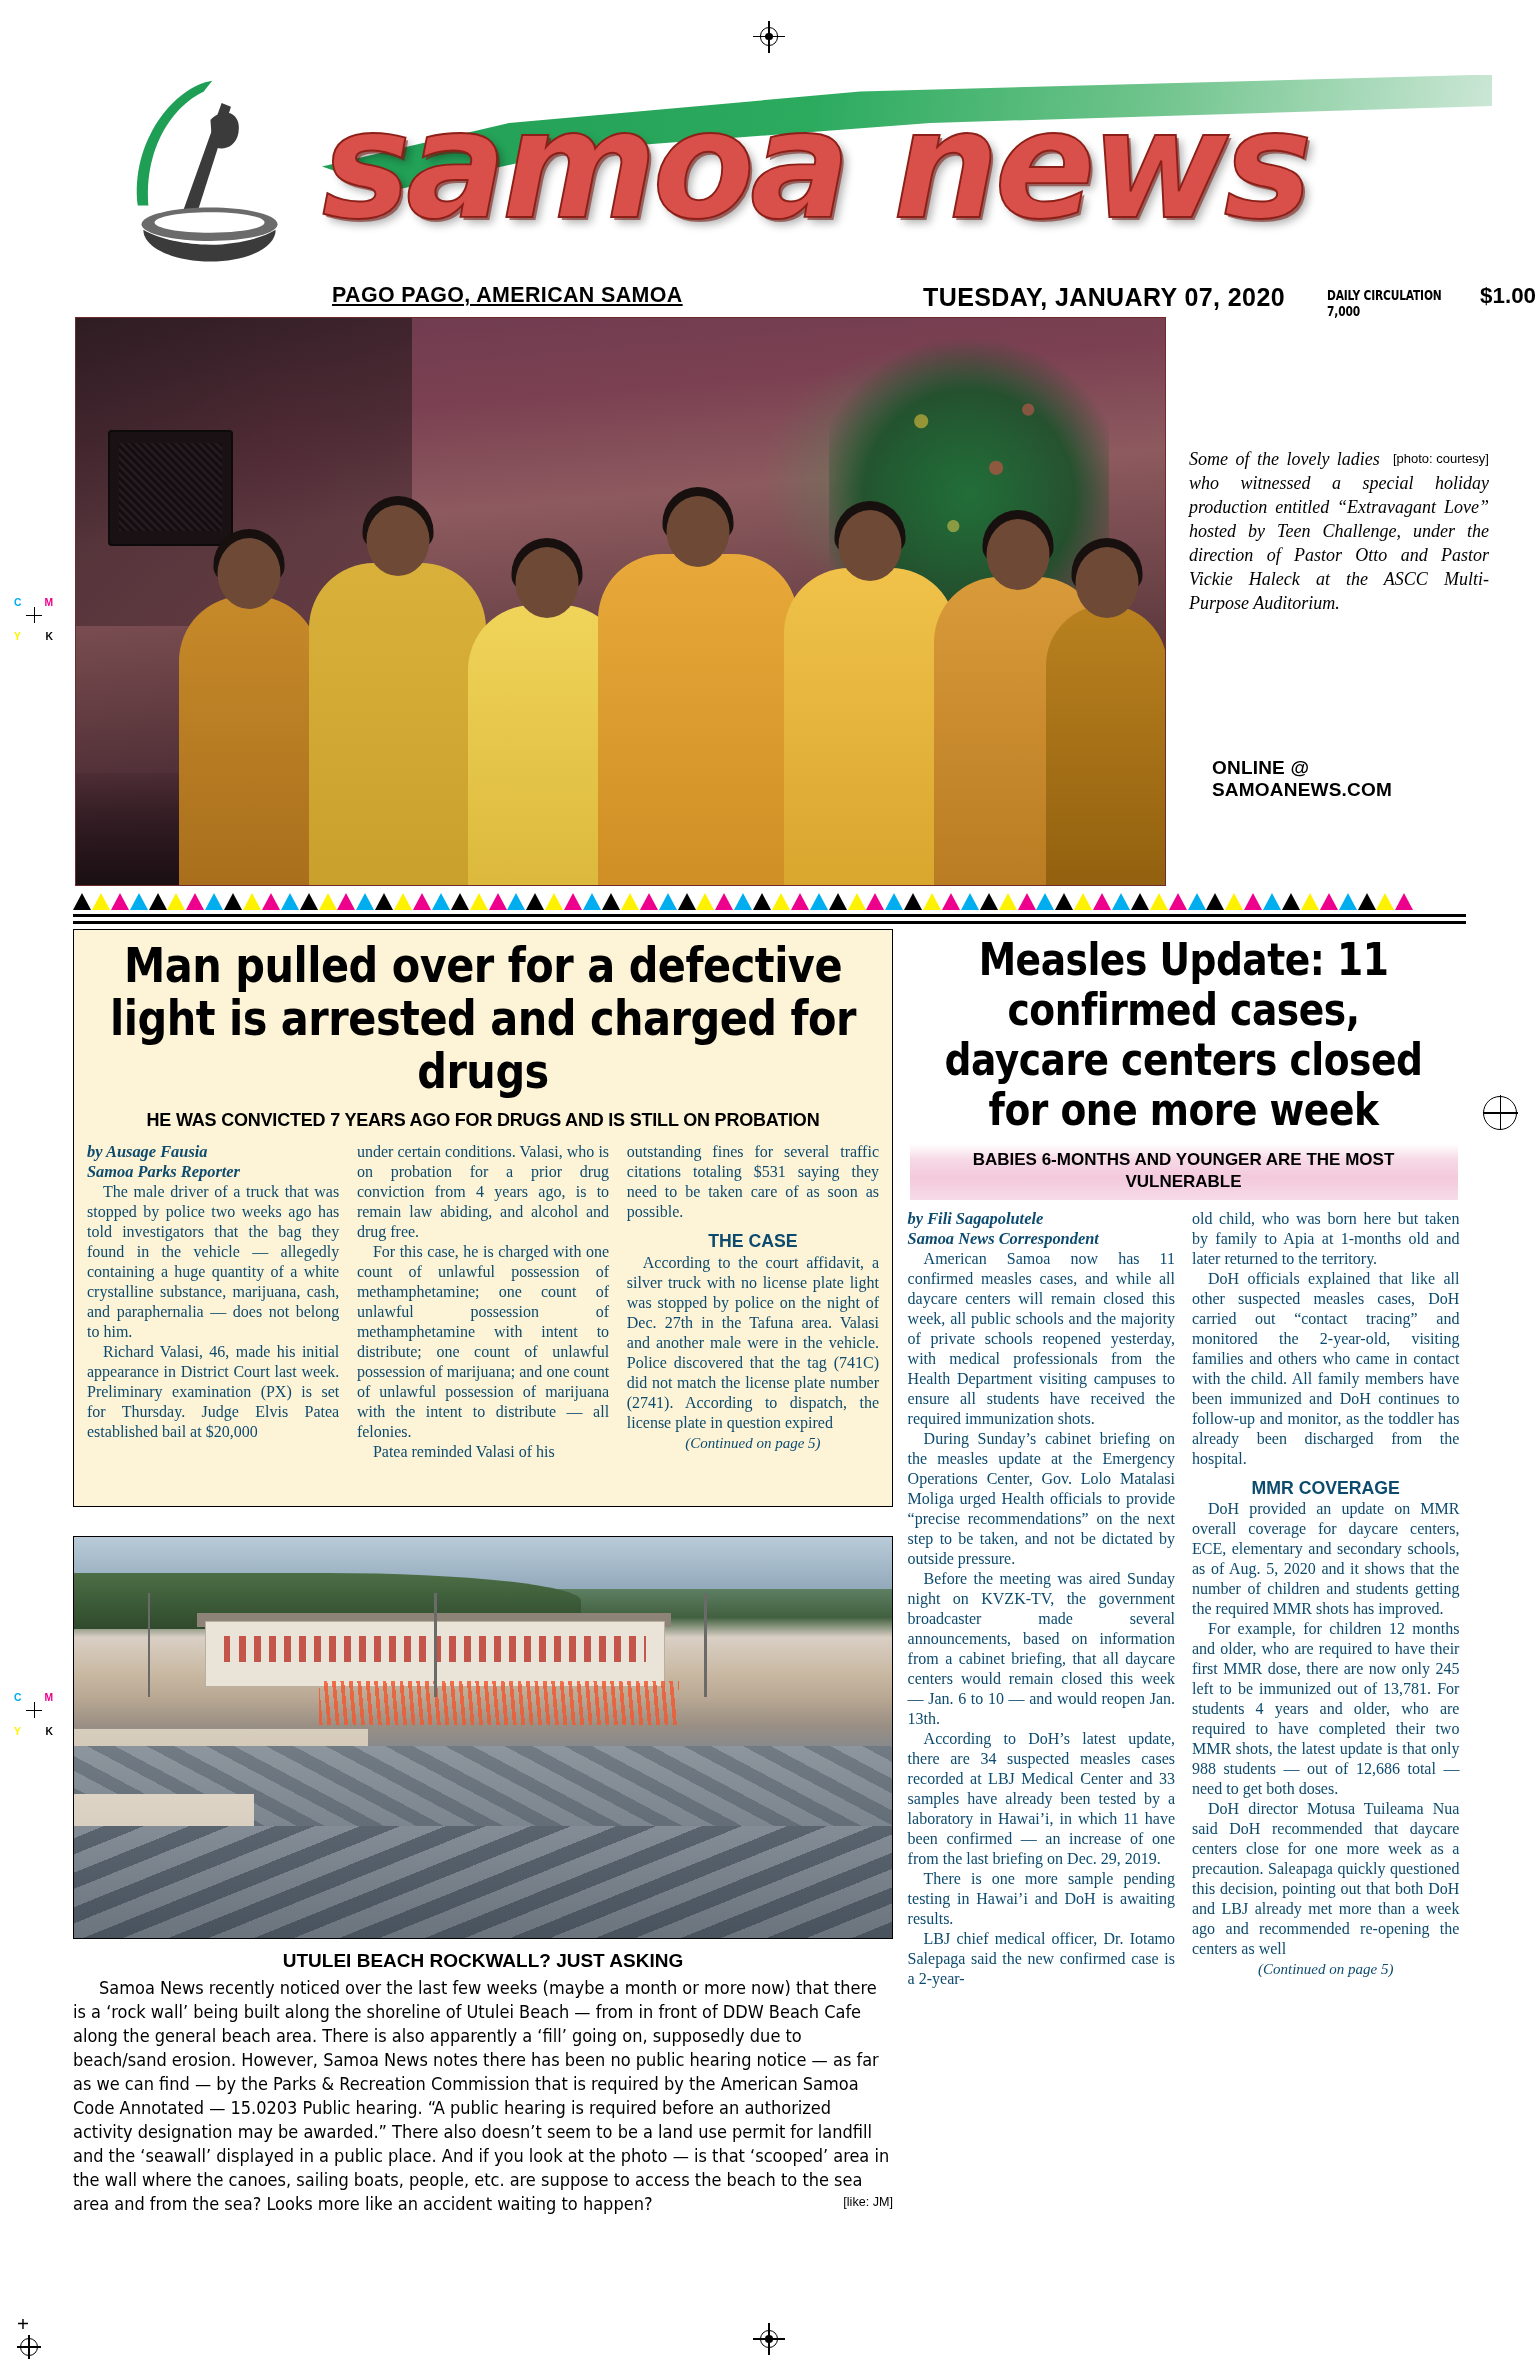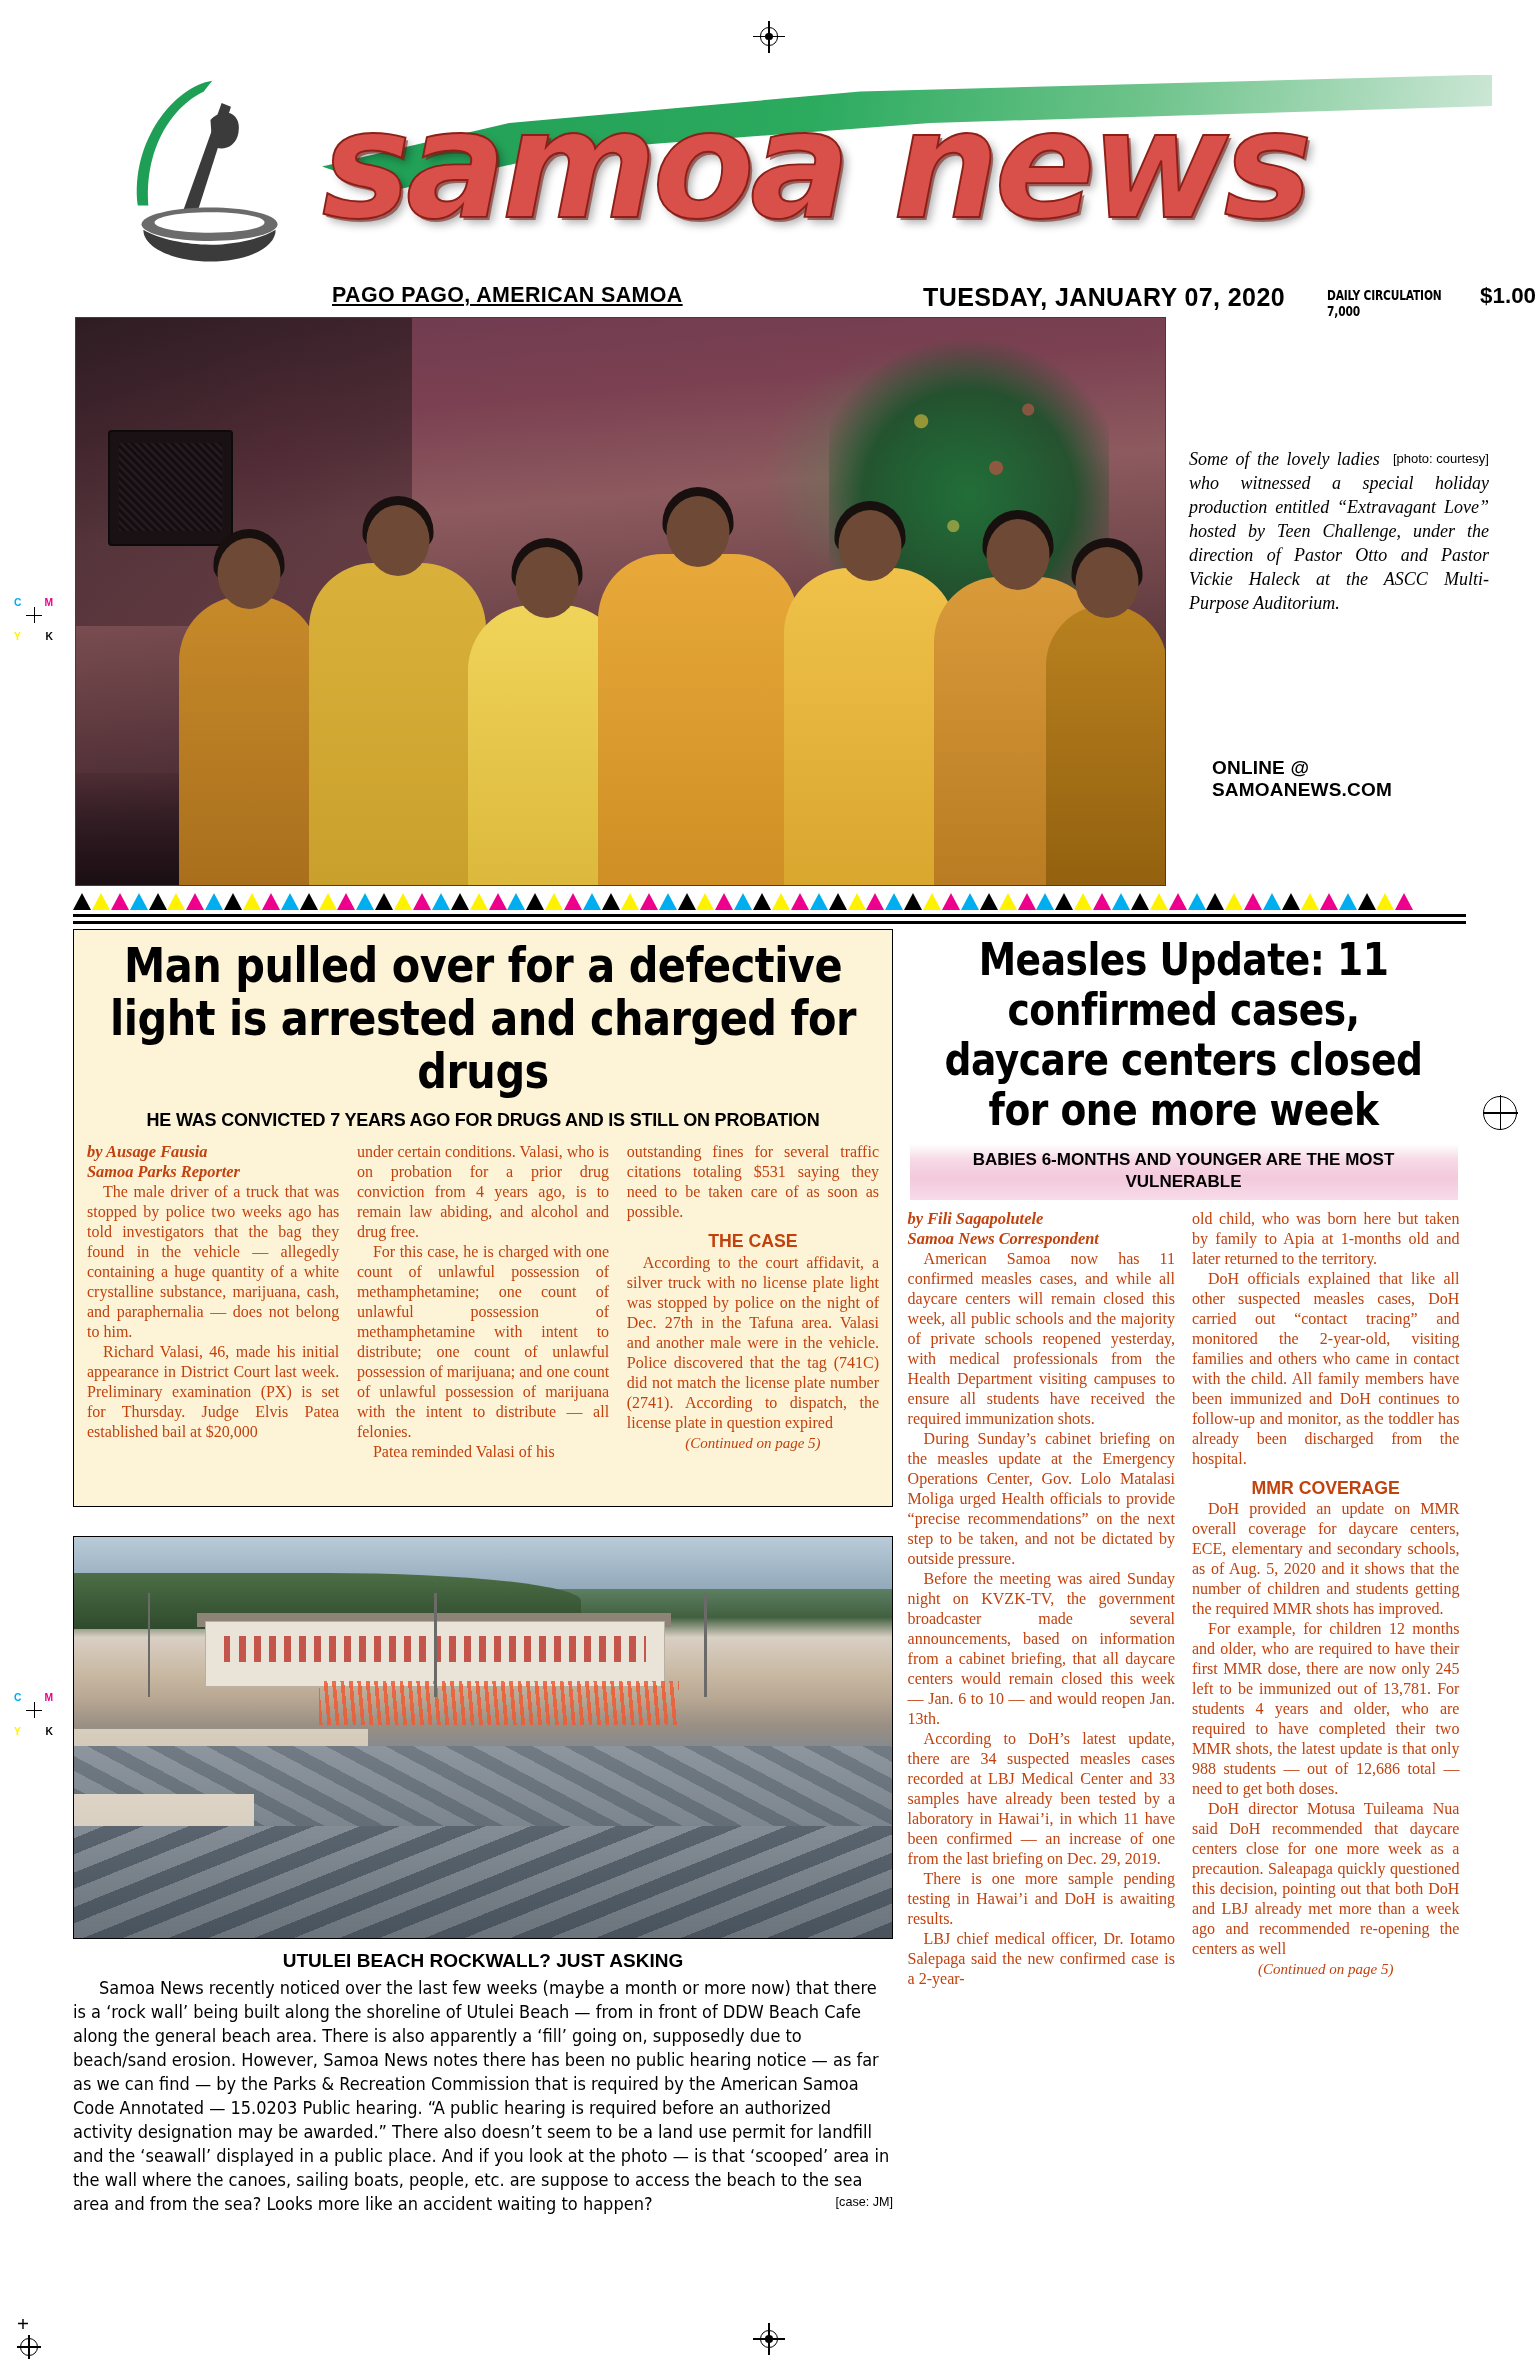--- a/index.html
+++ b/index.html
@@ -121,21 +121,21 @@
 
   
   .story-left{position:absolute;left:73px;top:929px;width:820px;height:578px;background:#FDF4D8;border:1.9px solid #000;box-sizing:border-box;}
   .hl-left{font-family:"DejaVu Sans Condensed","Liberation Sans",sans-serif;font-weight:bold;
       font-size:48px;line-height:53px;text-align:center;letter-spacing:-0.5px;padding:9.3px 11.2px 0;
       transform:scaleX(.96);transform-origin:center top;}
   .sub-left{font-family:"Liberation Sans",sans-serif;font-weight:bold;font-size:18px;text-align:center;margin-top:12px;letter-spacing:-0.2px;}
 
   .cols3{display:flex;gap:17.7px;padding:11.2px 13px 0;}
   .col{flex:1;}
-  .body-txt{font-family:"Liberation Serif",serif;font-size:16px;line-height:20px;text-align:justify;color:#c2410c;}
+  .body-txt{font-family:"Liberation Serif",serif;font-size:16px;line-height:20px;text-align:justify;color:#0c4a6e;}
   .body-txt p{margin:0;text-indent:16px;}
   .byline{font-weight:bold;font-style:italic;font-size:16.4px;line-height:20px;}
   .subhead-c{font-family:"Liberation Sans",sans-serif;font-weight:bold;font-size:17.7px;text-align:center;margin:8.4px 0 1.9px;}
   .contd{font-style:italic;font-size:15px;text-align:center;margin-top:0;font-family:"Liberation Serif",serif;}
 
   .story-right{position:absolute;left:902px;top:929px;width:563px;height:1380px;background:#fff;}
   .hl-right{font-family:"DejaVu Sans Condensed","Liberation Sans",sans-serif;font-weight:bold;
       font-size:44px;line-height:50px;text-align:center;letter-spacing:-0.5px;padding:5.6px 3.7px 0;
       transform:scaleX(.95);transform-origin:center top;}
   .pinkbar{margin:9.3px 7.5px 0;background:linear-gradient(180deg,#ffffff 0%,#f7d9e6 28%,#f3c9dc 60%,#f7dbe9 100%);
@@ -440,17 +440,17 @@
       <div class="b-wall2"></div>
       <div class="b-pole p1"></div>
       <div class="b-pole p2"></div>
       <div class="b-pole p3"></div>
     </div>
   </div>
 
   <div class="beach-cap">
     <div class="hdr">UTULEI BEACH ROCKWALL? JUST ASKING</div>
     <div class="txt"><span class="lead"></span><span>Samoa News recently noticed over the last few weeks (maybe a month or more now) that there is a ‘rock wall’ being built along the shoreline of Utulei Beach — from in front of DDW Beach Cafe along the general beach area. There is also apparently a ‘fill’ going on, supposedly due to beach/sand erosion.  However, Samoa News notes there has been no public hearing notice — as far as we can find — by the Parks &amp; Recreation Commission that is required by the American Samoa Code Annotated — 15.0203 Public hearing. “A public hearing is required before an authorized activity designation may be awarded.” There also doesn’t seem to be a land use permit for landfill and the ‘seawall’ displayed in a public place. And if you look at the photo — is that ‘scooped’ area in the wall where the canoes, sailing boats, people, etc. are suppose to access the beach to the sea area and from the sea? Looks more like an accident waiting to happen?</span></div>
-    <div class="credit">[case: JM]</div>
+    <div class="credit">[like: JM]</div>
   </div>
 
 </div>
 
 
 </body></html>

